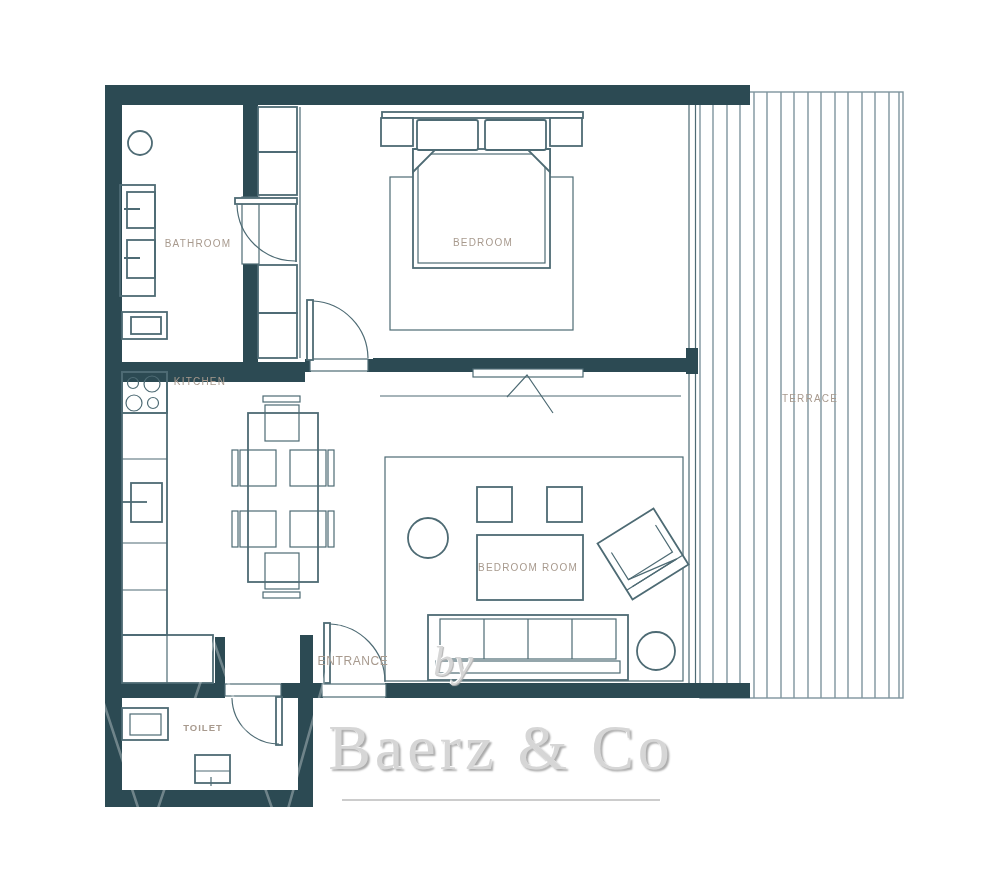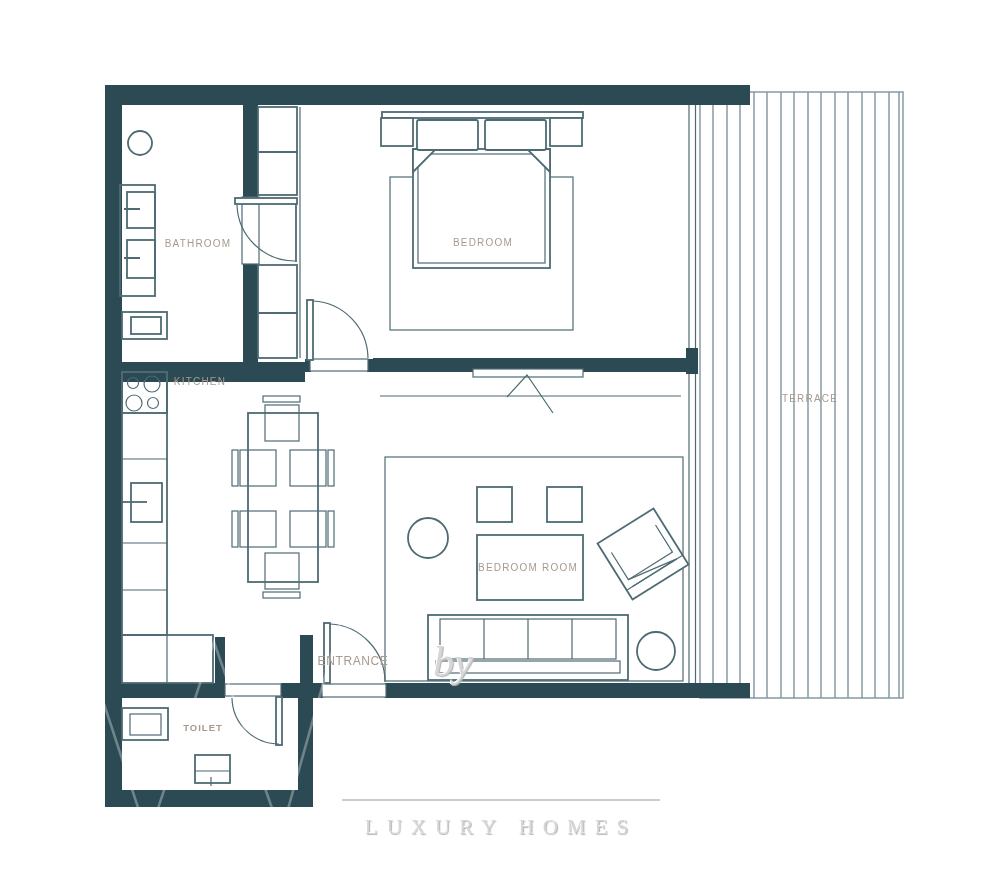--- a/index.html
+++ b/index.html
@@ -221,16 +221,16 @@
 
 <div class="plan-label" style="left:198px;top:243px;">BATHROOM</div>
 <div class="plan-label" style="left:483px;top:214px;margin-top:28px;">BEDROOM</div>
 <div class="plan-label" style="left:196px;top:381px;padding-left:8px;">KITCHEN</div>
 <div class="plan-label" style="left:528px;top:567px;">BEDROOM ROOM</div>
 <div class="plan-label" style="left:810px;top:398px;">TERRACE</div>
 <div class="plan-label small" style="left:353px;top:661px;">ENTRANCE</div>
 <div class="plan-label mid" style="left:203px;top:727px;">TOILET</div>
 
 <div class="logo-by">by</div>
+<div class="logo-brand">Baerz &amp; Co</div>
 <div class="logo-rule"></div>
-<div class="logo-tagline">LUXURY HOMES</div>
 
 </div>
 
 </body></html>

